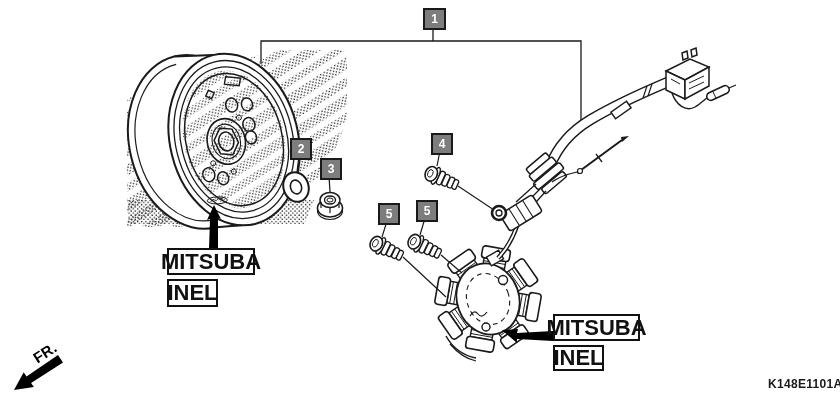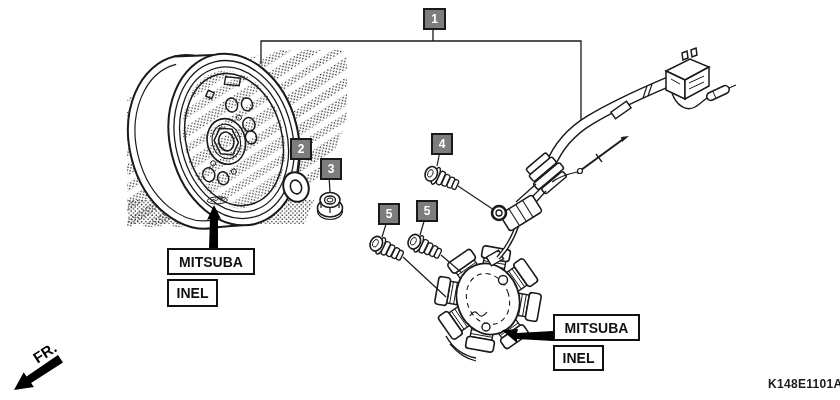--- a/index.html
+++ b/index.html
@@ -5,21 +5,21 @@
   html,body{margin:0;padding:0;background:#fff;}
   #stage{position:relative;width:840px;height:400px;background:#fff;overflow:hidden;
          font-family:"Liberation Sans",sans-serif;}
   #art{position:absolute;left:0;top:0;}
   .callout{position:absolute;width:18px;height:18px;background:#7d7d7d;border:2px solid #1a1a1a;
            color:#fff;font-weight:bold;font-size:12px;line-height:18px;text-align:center;
            box-sizing:content-box;cursor:pointer;}
   .callout.big{width:19px;height:18px;}
   .plabel{position:absolute;background:#fff;border:2px solid #111;color:#111;font-weight:bold;
           display:flex;align-items:center;justify-content:center;box-sizing:border-box;
-          font-size:14px;letter-spacing:0px;}
+          font-size:22px;letter-spacing:0px;}
   #fr-label{position:absolute;left:30px;top:352px;font-weight:bold;font-size:15px;color:#000;
             transform:rotate(-33deg);transform-origin:left top;}
   #part-code{position:absolute;left:768px;top:377px;font-weight:bold;font-size:12px;color:#1a1a1a;
              letter-spacing:0.3px;}
   svg *{vector-effect:non-scaling-stroke;}
 </style>
 </head>
 <body>
 
 <div id="stage" style="background: rgb(255, 255, 255);">

